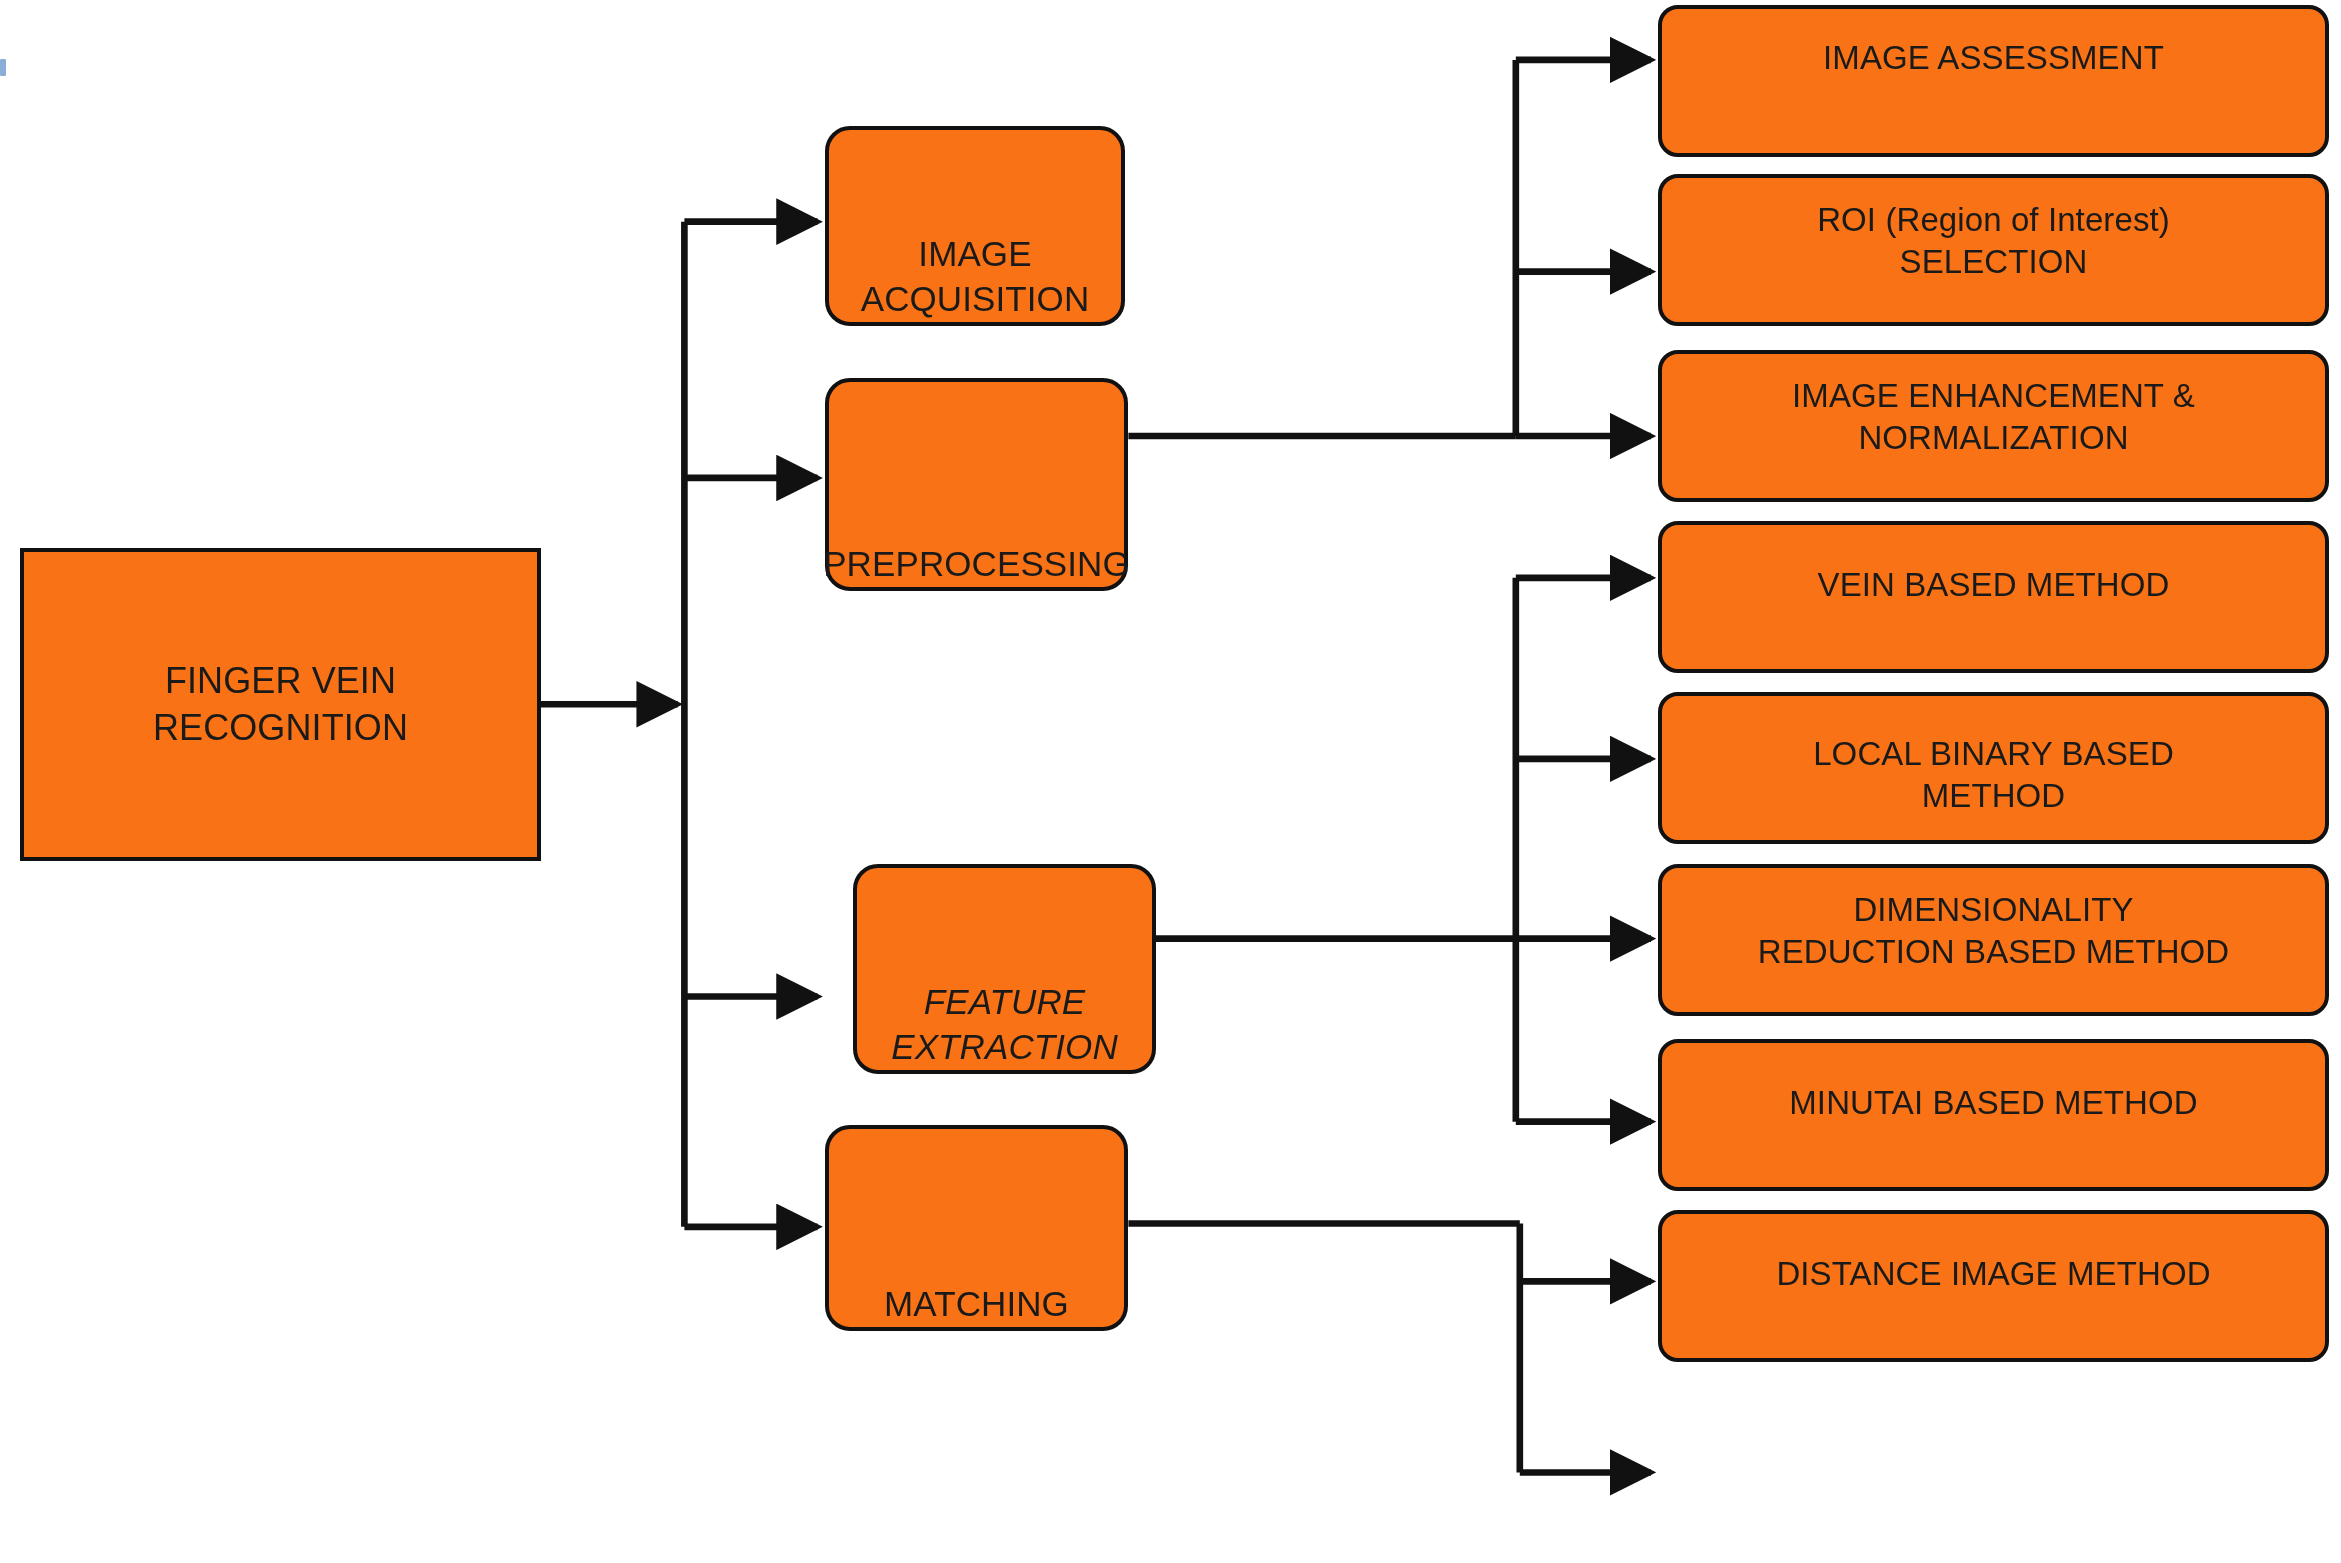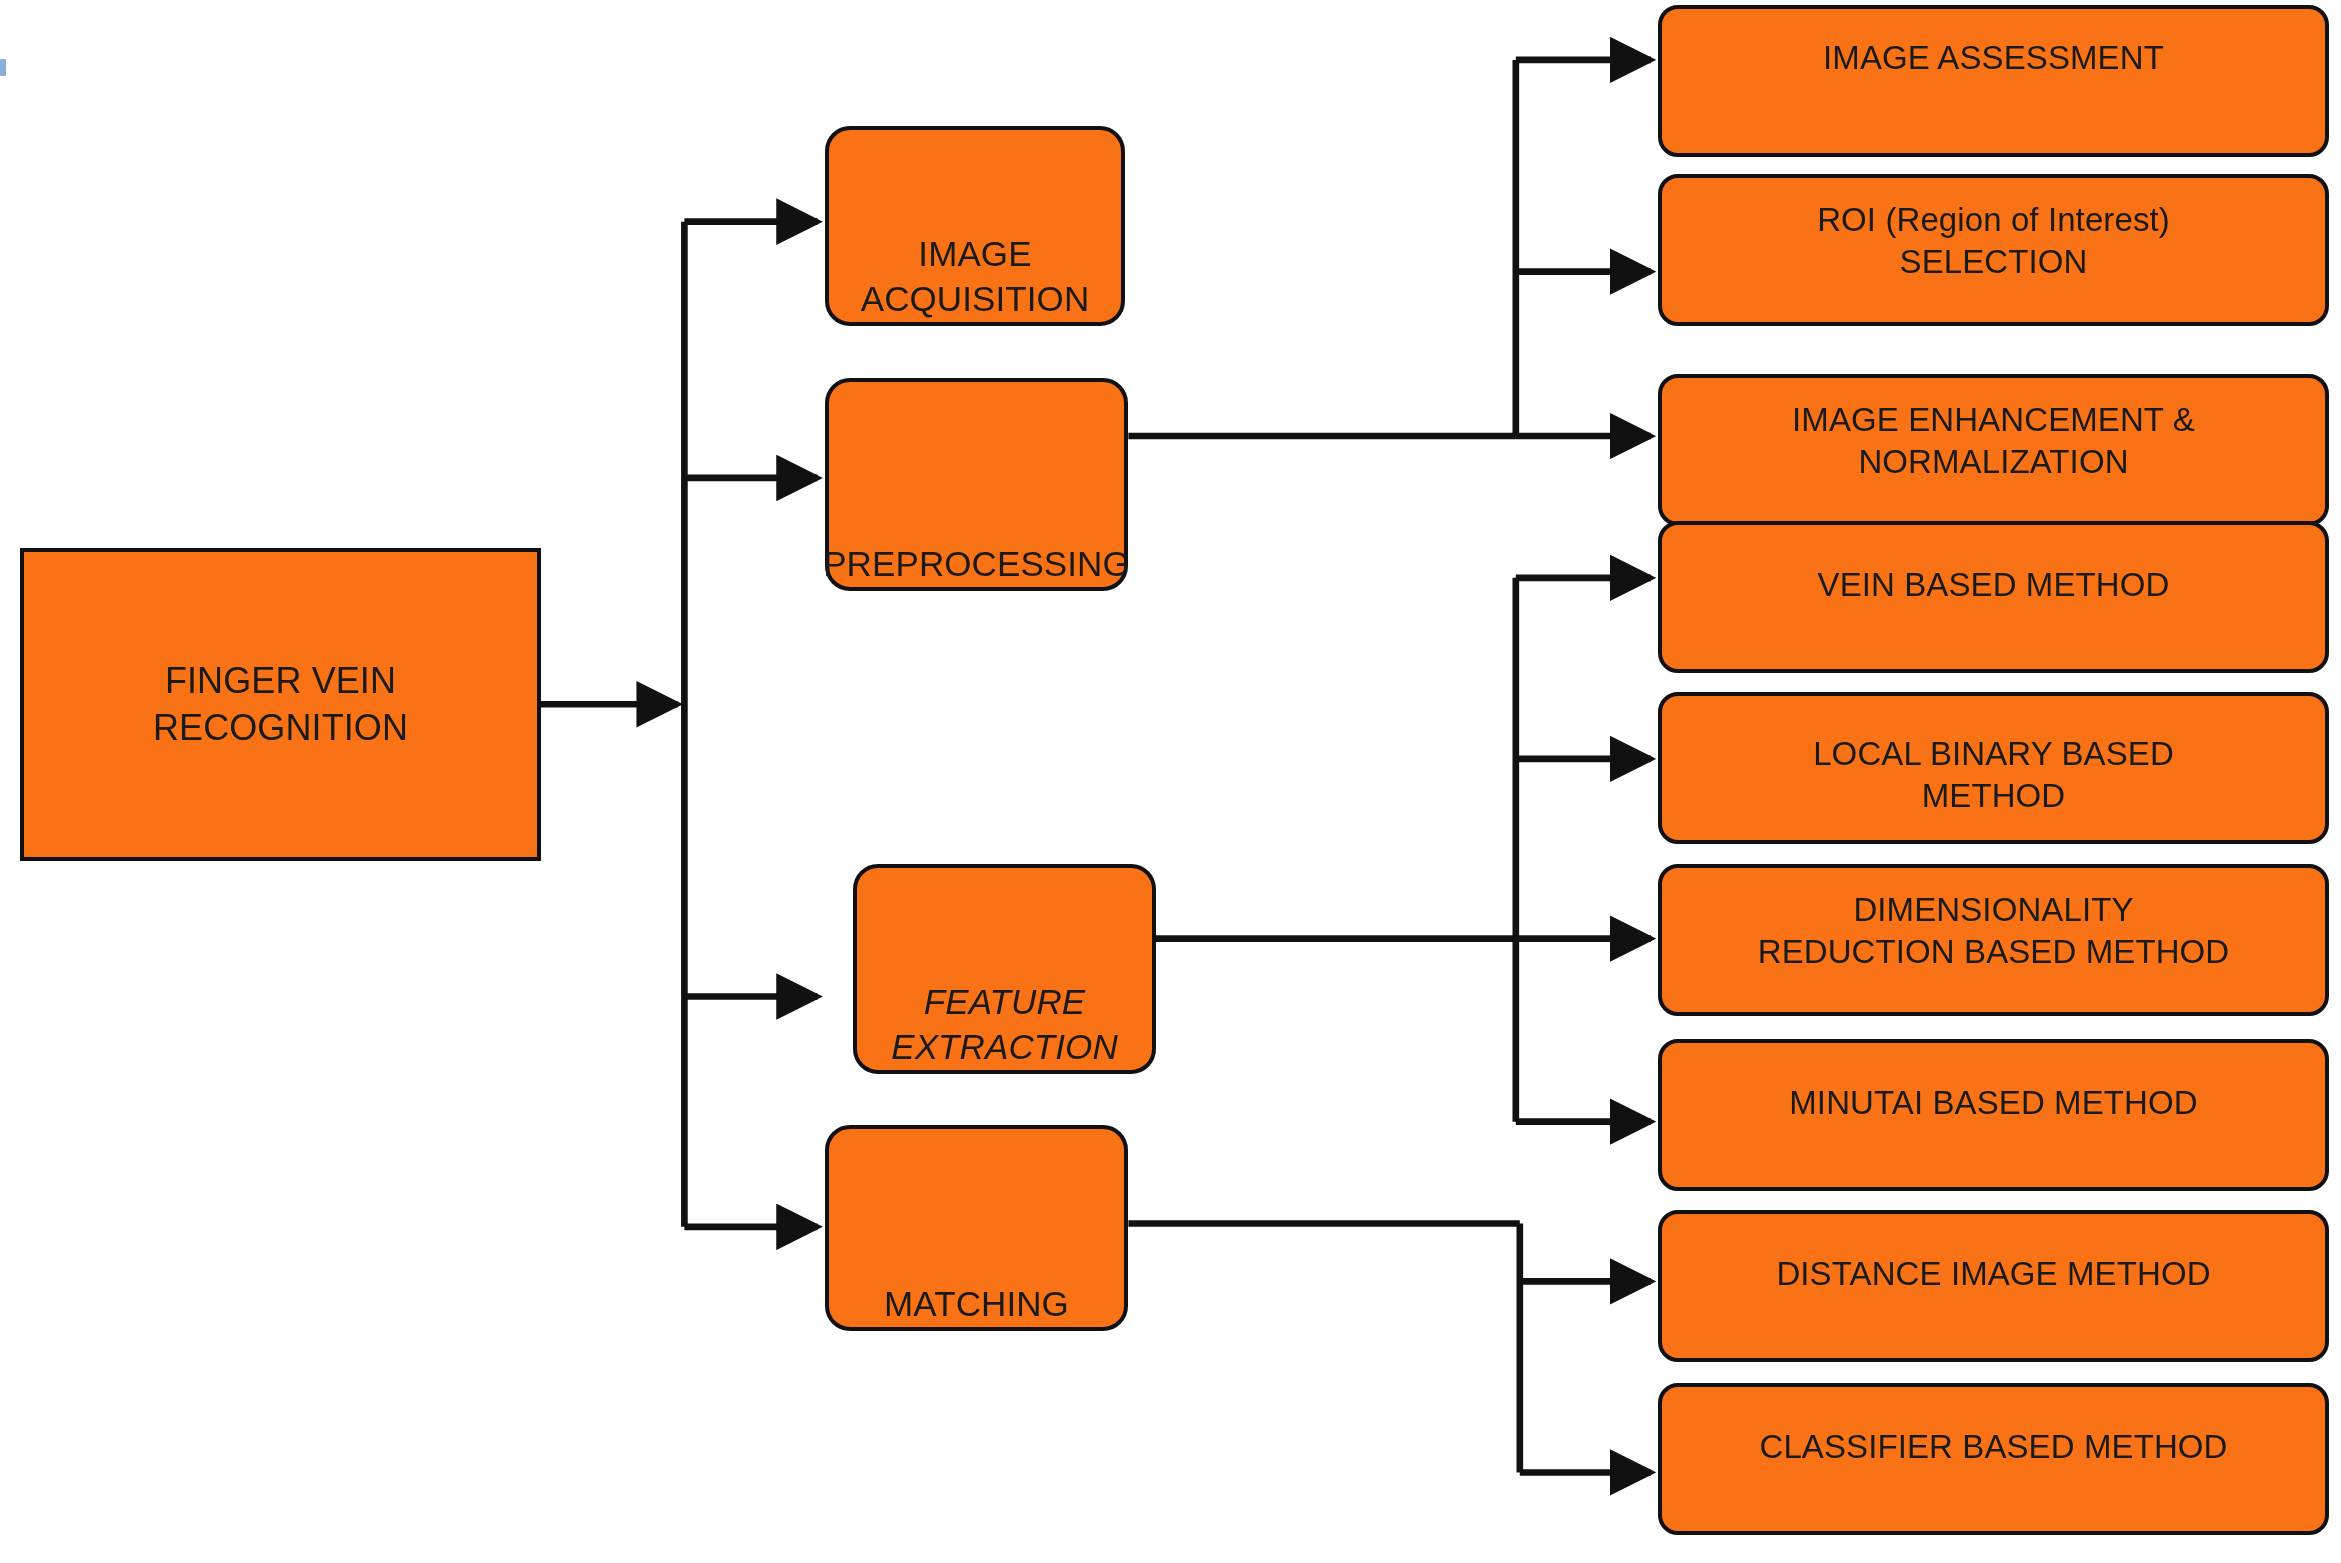--- a/index.html
+++ b/index.html
@@ -136,21 +136,21 @@
 
   <div class="node method" style="left:1658px; top:5.3px; width:671px; height:152px; padding-top:28px;">
     <div class="label">IMAGE ASSESSMENT</div>
   </div>
 
   <div class="node method" style="left:1658px; top:174px; width:671px; height:152px; padding-top:21px;">
     <div class="label">ROI (Region of Interest)
 SELECTION</div>
   </div>
 
-  <div class="node method" style="left:1658px; top:350px; width:671px; height:152px; padding-top:21px;margin-top:24px;">
+  <div class="node method" style="left:1658px; top:350px; width:671px; height:152px; padding-top:21px;">
     <div class="label">IMAGE ENHANCEMENT &amp;
 NORMALIZATION</div>
   </div>
 
   <div class="node method" style="left:1658px; top:521px; width:671px; height:152px; padding-top:39px;">
     <div class="label">VEIN BASED METHOD</div>
   </div>
 
   <div class="node method" style="left:1658px; top:692px; width:671px; height:152px; padding-top:37px;">
     <div class="label">LOCAL BINARY BASED
@@ -163,18 +163,15 @@
   </div>
 
   <div class="node method" style="left:1658px; top:1039px; width:671px; height:152px; padding-top:39px;">
     <div class="label">MINUTAI BASED METHOD</div>
   </div>
 
   <div class="node method" style="left:1658px; top:1210px; width:671px; height:152px; padding-top:39px;">
     <div class="label">DISTANCE IMAGE METHOD</div>
   </div>
 
-  <div class="node method" style="left:1658px; top:1383px; width:671px; height:152px; padding-top:39px;">
-    <div class="label">CLASSIFIER BASED METHOD</div>
-  </div>
 
 </div>
 
 
 </body></html>

